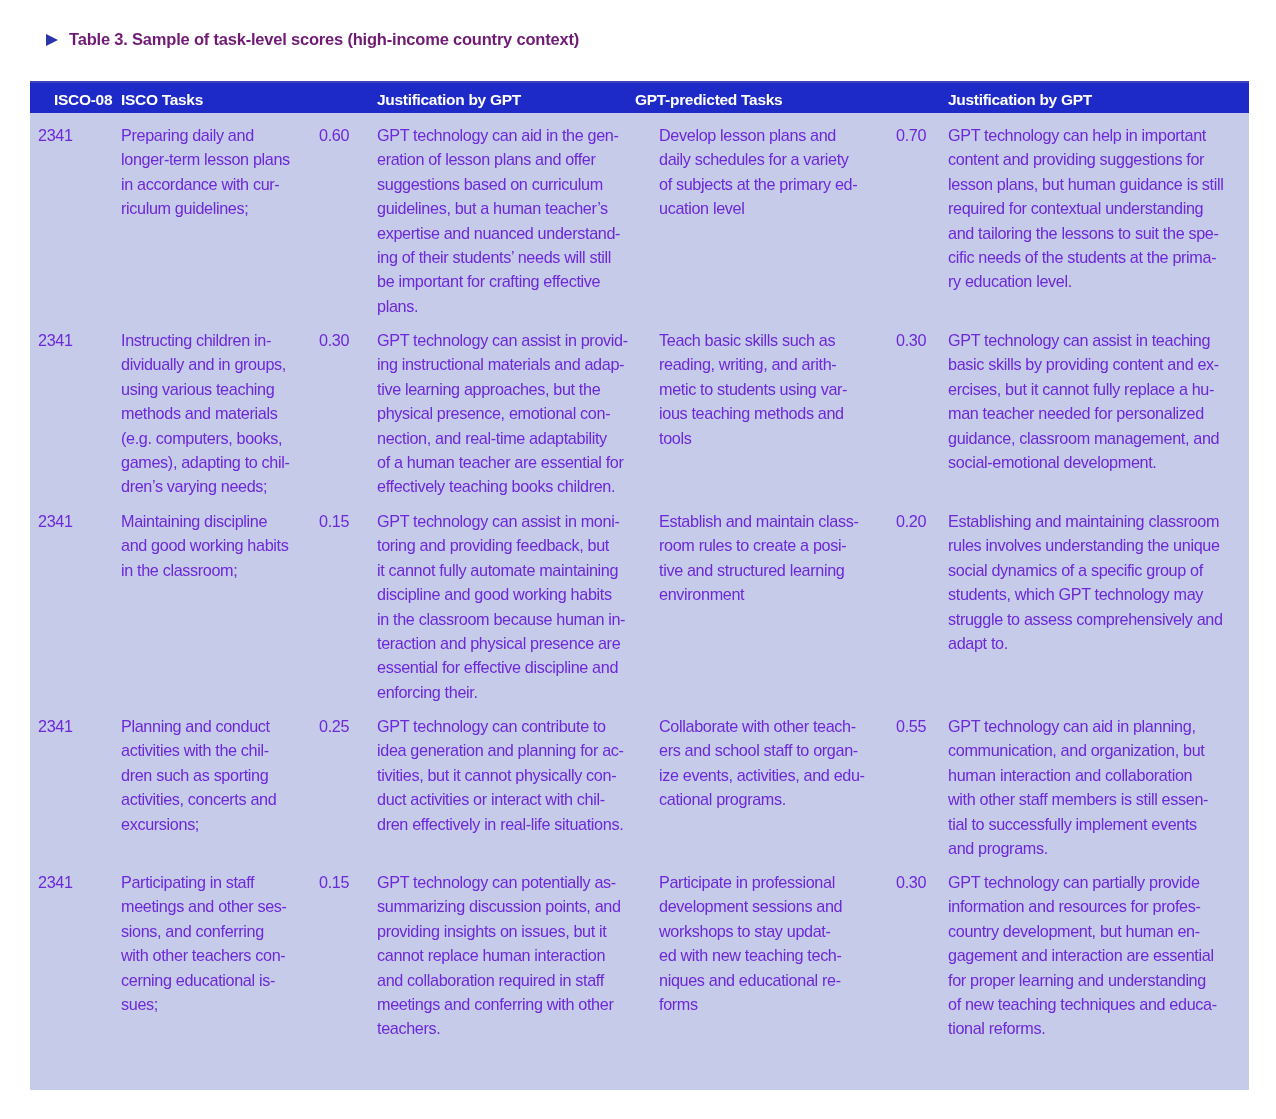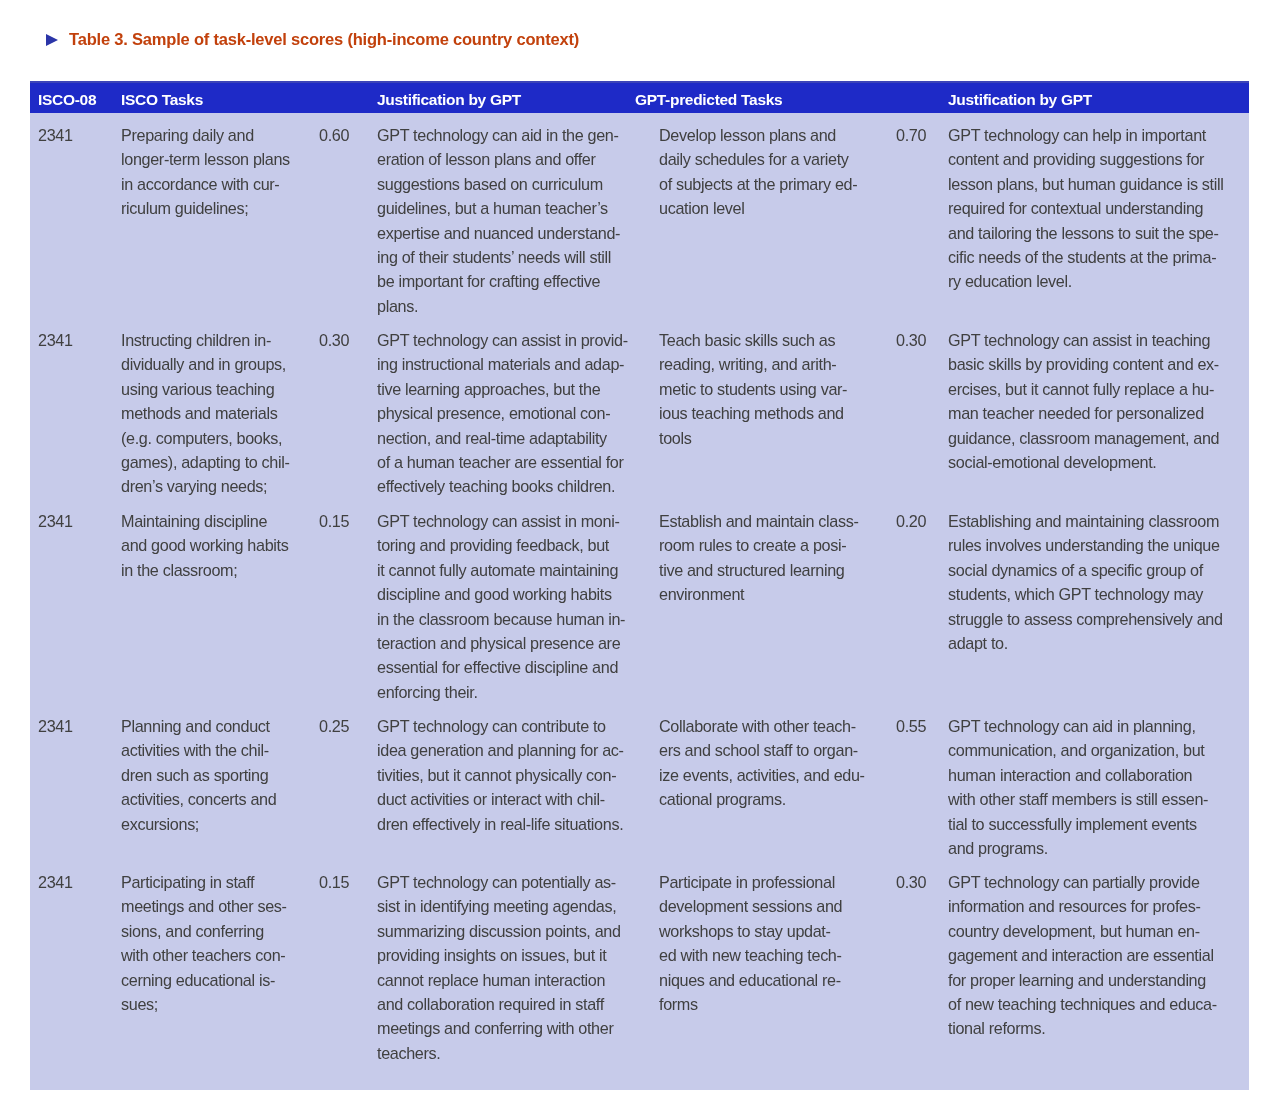--- a/index.html
+++ b/index.html
@@ -1,49 +1,49 @@
 <!DOCTYPE html>
 <html><head>
 <meta charset="utf-8">
 <style>
   html, body { margin: 0; padding: 0; background: #ffffff; }
   body { width: 1276px; height: 1119px; position: relative; overflow: hidden;
          font-family: "Liberation Sans", "DejaVu Sans", sans-serif; color: #222222; }
   .title { position: absolute; left: 36px; top: 30px; font-size: 16.5px; font-weight: bold;
-           color: #c2410c; letter-spacing: -0.2px; display: flex; align-items: center; white-space: nowrap; padding-left: 10px; }
+           color: #701a75; letter-spacing: -0.2px; display: flex; align-items: center; white-space: nowrap; padding-left: 10px; }
   .title .tri { display: inline-block; width: 0; height: 0; border-top: 6.5px solid transparent;
                 border-bottom: 6.5px solid transparent; border-left: 12px solid #2b35a8; margin-right: 11px; }
   .table { position: absolute; left: 30px; top: 81px; width: 1219px; height: 1009px; background: #c7cbea; }
   .thead { position: absolute; left: 0; top: 0; width: 100%; height: 32px; background: #1e2ac7;
            border-top: 2px solid #3c44b8; box-sizing: border-box; }
   .th { position: absolute; top: 8px; font-size: 15.5px; font-weight: bold; color: #ffffff;
         letter-spacing: -0.3px; white-space: nowrap; }
   .row { position: absolute; left: 0; width: 100%; }
-  .cell { position: absolute; top: 0; font-size: 16.2px; line-height: 24.4px; color: #404040;
+  .cell { position: absolute; top: 0; font-size: 16.2px; line-height: 24.4px; color: #6d28d9;
           letter-spacing: -0.35px; }
   .cell .ln { display: block; white-space: nowrap; }
   .c-code { left: 8px; }
   .c-task { left: 91px; }
   .c-s1 { left: 289px; }
   .c-j1 { left: 347px; }
   .c-pred { left: 629px; }
   .c-s2 { left: 859px; margin-left: 7px; }
   .c-j2 { left: 918px; }
 </style>
 </head>
 <body>
 
 <div class="title">
   <span class="tri"></span>
   <span>Table 3. Sample of task-level scores (high-income country context)</span>
 </div>
 
 <div class="table">
   <div class="thead">
-    <span class="th" style="left:8px">ISCO-08</span>
+    <span class="th" style="left:24px">ISCO-08</span>
     <span class="th" style="left:91px">ISCO Tasks</span>
     <span class="th" style="left:347px">Justification by GPT</span>
     <span class="th" style="left:605px">GPT-predicted Tasks</span>
     <span class="th" style="left:918px">Justification by GPT</span>
   </div>
 
   <div class="row" style="top:42px">
     <div class="cell c-code">2341</div>
     <div class="cell c-task">
         <span class="ln">Preparing daily and</span>
@@ -194,21 +194,20 @@
         <span class="ln">Participating in staff</span>
         <span class="ln">meetings and other ses-</span>
         <span class="ln">sions, and conferring</span>
         <span class="ln">with other teachers con-</span>
         <span class="ln">cerning educational is-</span>
         <span class="ln">sues;</span>
       </div>
     <div class="cell c-s1">0.15</div>
     <div class="cell c-j1">
         <span class="ln">GPT technology can potentially as-</span>
-        <span class="ln">sist in identifying meeting agendas,</span>
         <span class="ln">summarizing discussion points, and</span>
         <span class="ln">providing insights on issues, but it</span>
         <span class="ln">cannot replace human interaction</span>
         <span class="ln">and collaboration required in staff</span>
         <span class="ln">meetings and conferring with other</span>
         <span class="ln">teachers.</span>
       </div>
     <div class="cell c-pred">
         <span class="ln">Participate in professional</span>
         <span class="ln">development sessions and</span>

